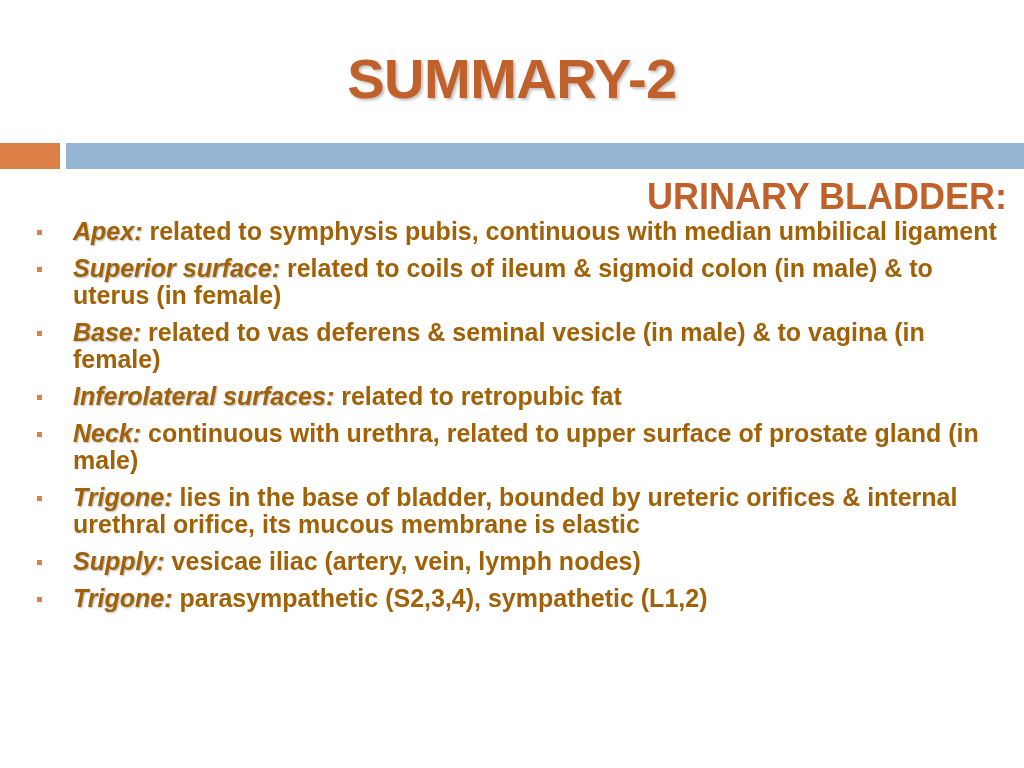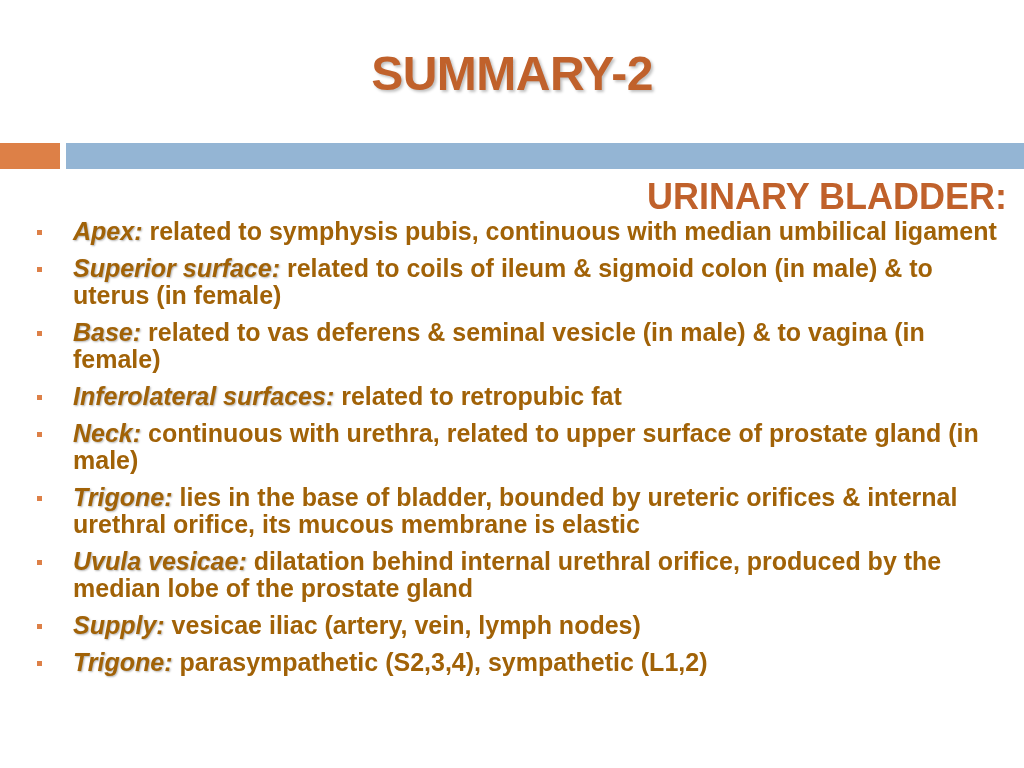--- a/index.html
+++ b/index.html
@@ -2,21 +2,21 @@
 <html><head>
 <meta charset="utf-8">
 <style>
   html, body { margin: 0; padding: 0; }
   body {
     width: 1024px; height: 768px; background: #ffffff; position: relative; overflow: hidden;
     font-family: "Liberation Sans", sans-serif;
   }
   .title {
     position: absolute; left: 0; right: 0; top: 46px; text-align: center;
-    font-size: 48px; font-weight: bold; color: #c0612b; letter-spacing: -0.5px;
+    font-size: 56px; font-weight: bold; color: #c0612b; letter-spacing: -0.5px;
     text-shadow: 2px 2px 3px rgba(0,0,0,0.25);
   }
   .bar-orange { position: absolute; left: 0; top: 143px; width: 60px; height: 26px; background: #dd8047; }
   .bar-blue { position: absolute; left: 66px; top: 143px; width: 958px; height: 26px; background: #94b5d4; }
   .content { position: absolute; left: 37px; top: 180px; width: 970px; }
   .heading { font-size: 36px; font-weight: bold; color: #c0612b; margin: 0 0 4px 16px; line-height: 34px; text-align: right; }
   ul { list-style: none; margin: 0; padding: 0; }
   li { position: relative; padding-left: 36px; font-size: 25px; font-weight: bold; color: #a16207; line-height: 27px; margin-bottom: 10px; }
   li .bullet { position: absolute; left: 0; top: 12px; width: 5px; height: 5px; background: #dd8047; }
   li .term { font-style: italic; text-shadow: 1px 1px 2px rgba(0,0,0,0.3); }
@@ -30,17 +30,16 @@
 
 <div class="content">
   <div class="heading">URINARY BLADDER:</div>
   <ul>
     <li><span class="bullet"></span><span class="term">Apex:</span><span> related to symphysis pubis, continuous with median umbilical ligament</span></li>
     <li><span class="bullet"></span><span class="term">Superior surface:</span><span> related to coils of ileum &amp; sigmoid colon (in male) &amp; to uterus (in female)</span></li>
     <li><span class="bullet"></span><span class="term">Base:</span><span> related to vas deferens &amp; seminal vesicle (in male) &amp; to vagina (in female)</span></li>
     <li><span class="bullet"></span><span class="term">Inferolateral surfaces:</span><span> related to retropubic fat</span></li>
     <li><span class="bullet"></span><span class="term">Neck:</span><span> continuous with urethra,  related to upper surface of prostate gland (in male)</span></li>
     <li><span class="bullet"></span><span class="term">Trigone:</span><span> lies in the base of bladder, bounded by ureteric orifices &amp; internal urethral orifice, its mucous membrane is elastic</span></li>
-    <li><span class="bullet"></span><span class="term">Uvula vesicae:</span><span> dilatation behind internal urethral orifice, produced by the median lobe of the prostate gland</span></li>
     <li><span class="bullet"></span><span class="term">Supply:</span><span> vesicae iliac (artery, vein, lymph nodes)</span></li>
     <li><span class="bullet"></span><span class="term">Trigone:</span><span> parasympathetic (S2,3,4), sympathetic (L1,2)</span></li>
   </ul>
 </div>
 
 </body></html>

